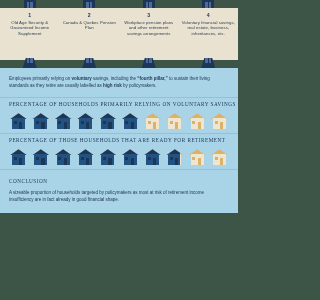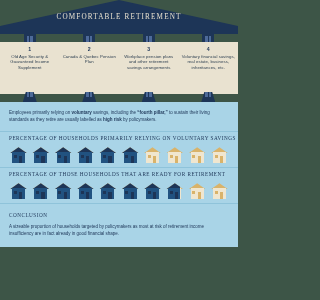--- a/index.html
+++ b/index.html
@@ -273,24 +273,20 @@
     color: #1d3557;
     font-size: 4.5px;
     line-height: 6.6px;
   }
 </style>
 </head>
 <body>
 
 <div class="poster">
 
-  <div class="roof-wrap">
-    <div class="roof"></div>
-    <div class="roof-title">COMFORTABLE RETIREMENT</div>
-  </div>
 
   <div class="pillars-band">
 
     <div class="capitals">
       <div class="cap-cell">
           <div class="cap-block"></div>
         </div>
       <div class="cap-cell">
           <div class="cap-block"></div>
         </div>

